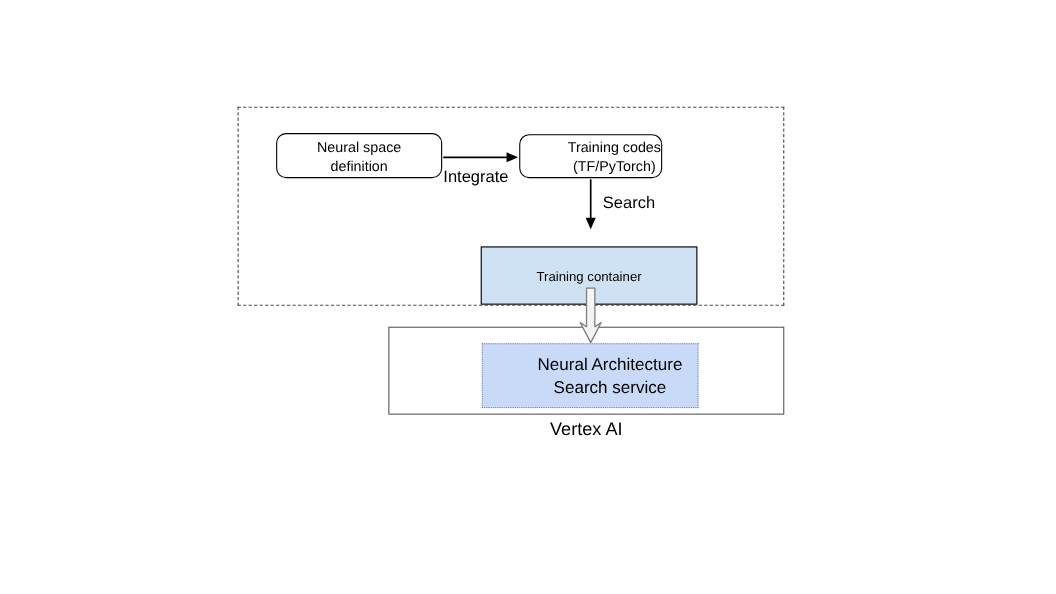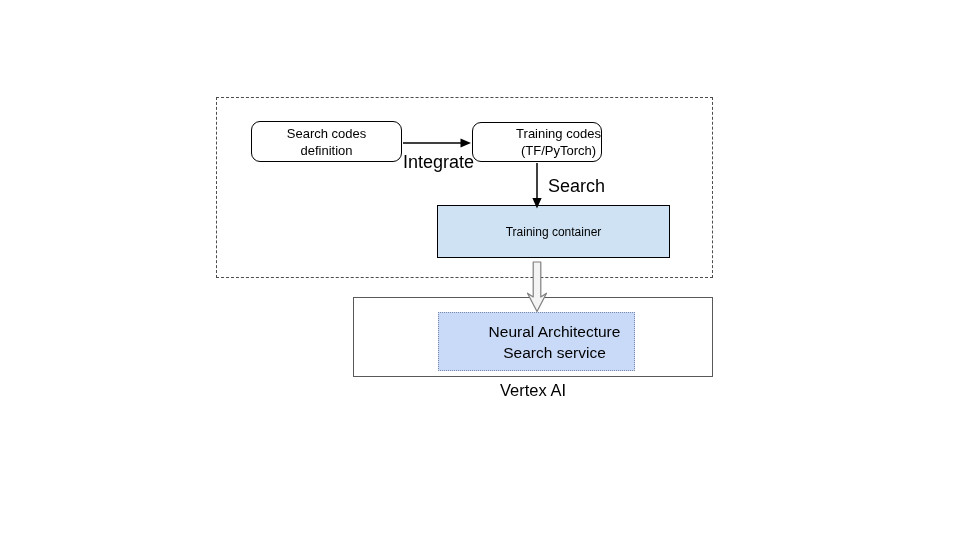--- a/index.html
+++ b/index.html
@@ -12,43 +12,43 @@
   .rounded { border-radius:9px; }
   .multiline { white-space:pre-line; }
 
   .group-dashed { left:216px; top:97px; width:497px; height:181px;
     border:1.4px dashed #4d4d4d; background:transparent; }
   .group-vertex { left:353px; top:297px; width:360px; height:80px;
     border:1px solid #595959; background:#fff; }
 
   .node-search   { left:251px; top:121px; width:151px; height:41px; font-size:13px; line-height:17px; }
   .node-codes    { left:472px; top:122px; width:130px; height:40px; font-size:13px; line-height:17px;padding-left:43px; }
-  .node-container{ left:437px; top:205px; width:233px; height:53px; font-size:12px; }
+  .node-container{ left:437px; top:224px; width:197px; height:53px; font-size:12px; }
   .node-nas      { left:438px; top:312px; width:197px; height:59px;
     font-size:15.5px; line-height:21px; border:1.5px dotted #7d8aa5; }
 
-  .edge-label { position:absolute; font-size:18px; white-space:nowrap; }
+  .edge-label { position:absolute; font-size:15px; white-space:nowrap; }
   .lbl-integrate { left:403px; top:152px; }
   .lbl-build     { left:548px; top:176px; }
   .lbl-vertex { position:absolute; left:353px; top:381px; width:360px;
     text-align:center; font-size:16.5px; }
 
   svg.arrows { position:absolute; left:0; top:0; width:960px; height:540px; pointer-events:none; }
 </style>
 </head>
 <body>
 
 <div class="canvas">
 
   <div class="abs group-dashed"></div>
 
   <div class="abs group-vertex"></div>
 
   <div class="abs node rounded node-search">
-    <span class="multiline">Search codes
+    <span class="multiline">Neural space
 definition</span>
   </div>
 
   <div class="abs node rounded node-codes">
     <span class="multiline">Training codes
 (TF/PyTorch)</span>
   </div>
 
   <div class="abs node node-container" style="background: rgb(207, 226, 243);">
     <span>Training container</span>

